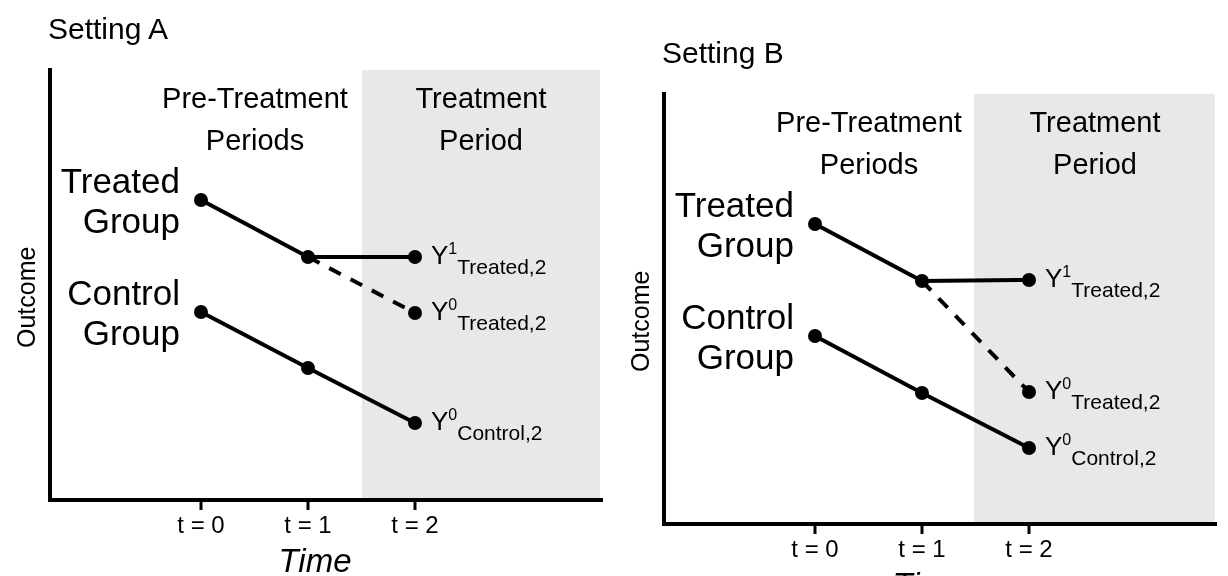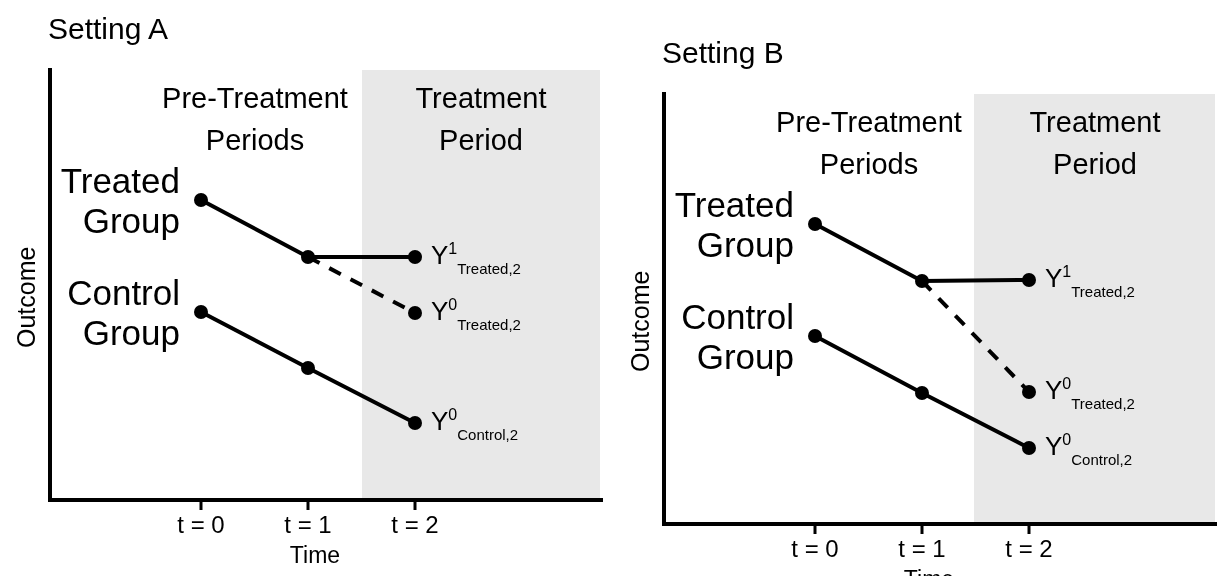--- a/index.html
+++ b/index.html
@@ -48,21 +48,22 @@
   }
   .period-label {
     font-size: 29px;
     text-align: center;
   }
   .group-label {
     font-size: 35px;
     text-align: right;
   }
   .axis-title {
-    font-size: 23px;
+    font-size: 33px;
+    font-style: italic;
   }
   .tick-label {
     font-size: 24px;
     text-align: center;
   }
   .ylabel {
     position: absolute;
     font-size: 25px;
     transform-origin: 0 0;
     transform: rotate(-90deg);
@@ -73,21 +74,21 @@
     font-size: 26px;
     white-space: nowrap;
     line-height: 1;
   }
   .ynote .sup {
     font-size: 16px;
     vertical-align: super;
     line-height: 0;
   }
   .ynote .sub {
-    font-size: 15px;
+    font-size: 21px;
     vertical-align: sub;
     line-height: 0;
     position: relative;
     top: 4px;
   }
 </style>
 </head>
 <body>
 
 <div id="stage">

